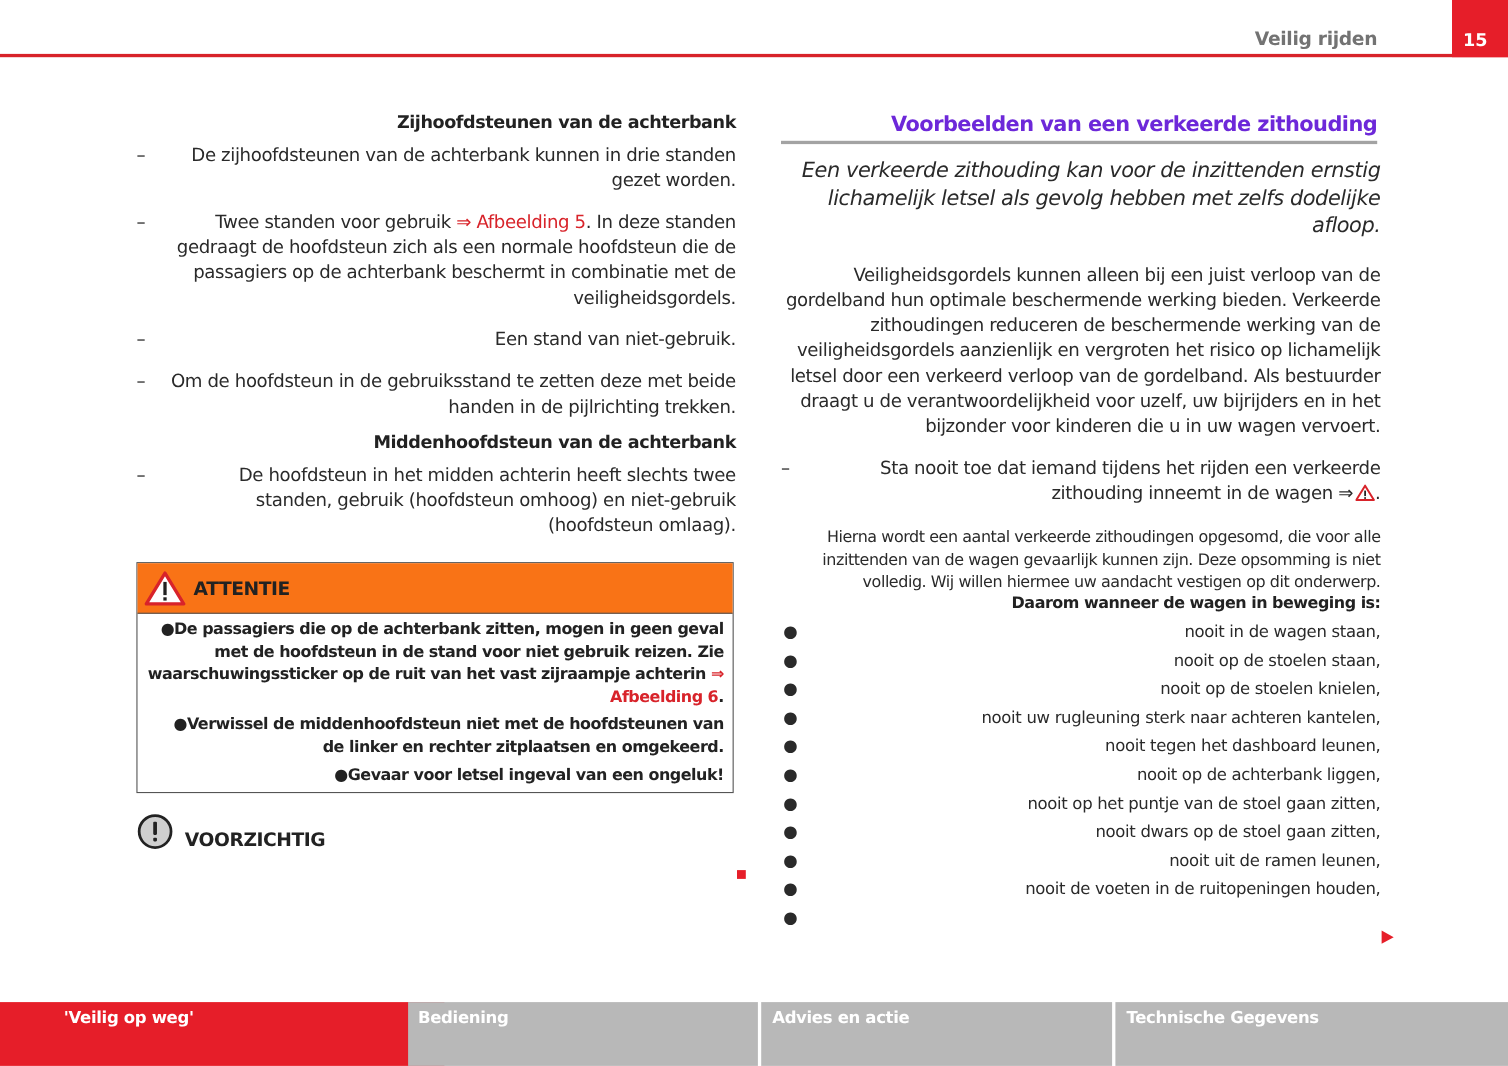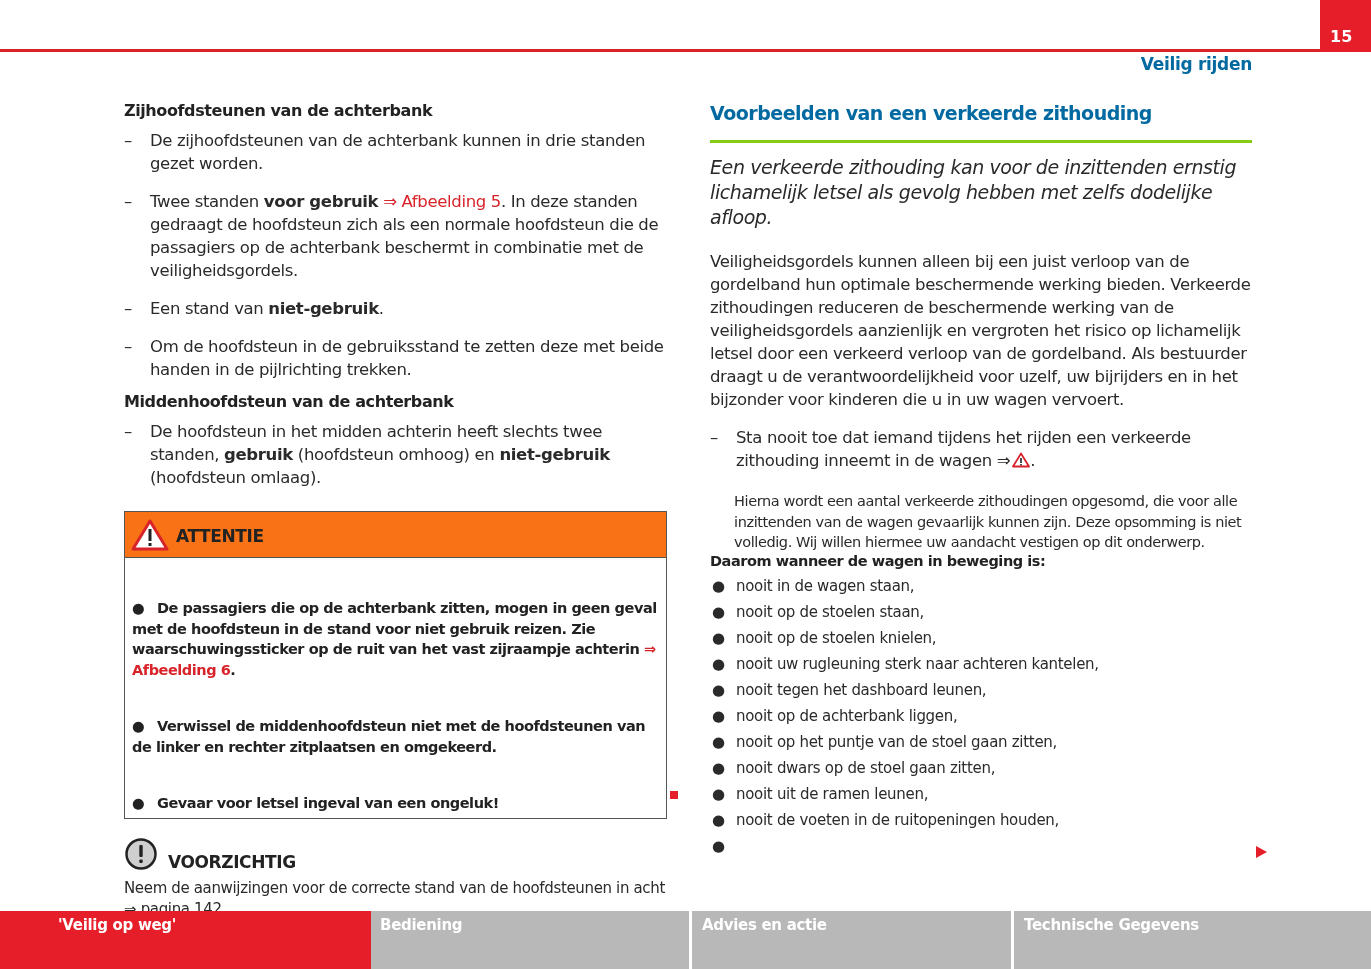--- a/index.html
+++ b/index.html
@@ -2,50 +2,50 @@
 <html><head>
 <meta charset="utf-8">
 <style>
   * { box-sizing: border-box; margin: 0; padding: 0; }
   html, body { width: 1371px; height: 969px; background: #ffffff; overflow: hidden; }
   body { position: relative; font-family: "DejaVu Sans", sans-serif; color: #222; }
 
   
   .hdr-line { position: absolute; left: 0; top: 49px; width: 1371px; height: 3px; background: #d8232a; }
   .hdr-title { position: absolute; left: 1120px; top: 26px; width: 132px; text-align: right;
-               font-family: "DejaVu Sans", sans-serif; font-weight: bold; font-size: 17px; color: #0369a1; letter-spacing: -0.3px; margin-top: 28px; }
+               font-family: "DejaVu Sans", sans-serif; font-weight: bold; font-size: 17px; color: #737373; letter-spacing: -0.3px; }
   .hdr-page { position: absolute; left: 1320px; top: 0; width: 83px; height: 52px; background: #e61e29; padding-left: 39px; }
   .hdr-page span { position: absolute; left: 10px; top: 27px; color: #fff; font-weight: bold; font-size: 16px; }
 
-  .col { position: absolute; }
+  .col { position: absolute; text-align: right; }
   .left { left: 124px; top: 100px; width: 545px; }
   .right { left: 710px; top: 100px; width: 545px; }
 
   .h-sub { font-weight: bold; font-size: 16px; color: #222; letter-spacing: -0.4px; line-height: 22px; }
   .dash-item { position: relative; padding-left: 26px; font-size: 16.5px; line-height: 23px; letter-spacing: -0.35px; color: #2a2a2a; }
   .dash-item .dash { position: absolute; left: 0; top: 0; }
-  .dash-item b { font-weight: bold; }
+  .dash-item b { font-weight: normal; }
   .ref { color: #d8232a; }
 
   .warn-box { border: 1px solid #555; margin-top: 22px; width: 543px; }
   .warn-head { background: #f97316; height: 46px; border-bottom: 1px solid #555; position: relative; }
   .warn-head svg { position: absolute; left: 6px; top: 7px; }
   .warn-head .lbl { position: absolute; left: 51px; top: 14px; font-weight: bold; font-size: 17px; color: #222; letter-spacing: -0.4px; }
   .warn-body { padding: 4px 8px 4px 7px; }
-  .warn-item { font-weight: bold; font-size: 14.5px; line-height: 20.5px; letter-spacing: -0.45px; color: #222; margin-bottom: 5px; margin-top: 36px; }
+  .warn-item { font-weight: bold; font-size: 14.5px; line-height: 20.5px; letter-spacing: -0.45px; color: #222; margin-bottom: 5px; }
   .warn-item:last-child { margin-bottom: 0; }
   .warn-item .bul { display: inline-block; width: 25px; }
 
   .caution { margin-top: 18px; position: relative; height: 90px; }
   .caution svg { position: absolute; left: 0; top: 0; }
   .caution .lbl { position: absolute; left: 44px; top: 15px; font-weight: bold; font-size: 17px; color: #222; letter-spacing: -0.4px; }
   .caution .txt { position: absolute; left: 0; top: 41px; width: 545px; font-size: 15px; line-height: 21px; letter-spacing: -0.35px; color: #2a2a2a; }
   .end-square { position: absolute; left: 670px; top: 791px; width: 8px; height: 8px; background: #e61e29; }
 
-  .sec-title { font-weight: bold; font-size: 19px; color: #0369a1; letter-spacing: -0.5px; line-height: 26px; padding-bottom: 14px; border-bottom: 3px solid #84cc16; width: 542px; }
+  .sec-title { font-weight: bold; font-size: 19px; color: #6d28d9; letter-spacing: -0.5px; line-height: 26px; padding-bottom: 2px; border-bottom: 3px solid #a3a3a3; width: 542px; }
   .lead { font-style: italic; font-size: 19px; line-height: 25px; letter-spacing: -0.4px; color: #2a2a2a; margin-top: 12px; }
   .para { font-size: 16.5px; line-height: 23px; letter-spacing: -0.35px; color: #2a2a2a; }
   .small { font-size: 14.5px; line-height: 20.5px; letter-spacing: -0.4px; color: #2a2a2a; margin-left: 24px; }
   .small-bold { font-weight: bold; font-size: 14.5px; letter-spacing: -0.45px; color: #222; }
   .bul-item { position: relative; padding-left: 26px; font-size: 15px; line-height: 26px; letter-spacing: -0.3px; color: #2a2a2a; }
   .bul-item .bul { position: absolute; left: 2px; top: 0; }
   .next-arrow { position: absolute; left: 1256px; top: 846px; width: 0; height: 0;
                 border-top: 6px solid transparent; border-bottom: 6px solid transparent; border-left: 11px solid #e61e29; }
 
   
@@ -111,24 +111,20 @@
     </div>
   </div>
 
   <div class="caution">
     <svg width="34" height="34" viewBox="0 0 34 34">
       <circle cx="17" cy="17" r="14.5" fill="#cfcfcf" stroke="#222" stroke-width="2.5"></circle>
       <rect x="15.3" y="8" width="3.4" height="12" rx="1" fill="#222"></rect>
       <rect x="15.3" y="22.5" width="3.4" height="3.4" rx="1" fill="#222"></rect>
     </svg>
     <span class="lbl">VOORZICHTIG</span>
-    <div class="txt">
-      <div>Neem de aanwijzingen voor de correcte stand van de hoofdsteunen in acht</div>
-      <div>⇒ pagina 142.</div>
-    </div>
   </div>
 </div>
 <div class="end-square"></div>
 
 <div class="col right">
   <div class="sec-title">Voorbeelden van een verkeerde zithouding</div>
   <div class="lead">Een verkeerde zithouding kan voor de inzittenden ernstig lichamelijk letsel als gevolg hebben met zelfs dodelijke afloop.</div>
   <div class="para" style="margin-top:20px">Veiligheidsgordels kunnen alleen bij een juist verloop van de gordelband hun optimale beschermende werking bieden. Verkeerde zithoudingen reduceren de beschermende werking van de veiligheidsgordels aanzienlijk en vergroten het risico op lichamelijk letsel door een verkeerd verloop van de gordelband. Als bestuurder draagt u de verantwoordelijkheid voor uzelf, uw bijrijders en in het bijzonder voor kinderen die u in uw wagen vervoert.</div>
   <div class="dash-item" style="margin-top:15px">
     <span class="dash">–</span>

